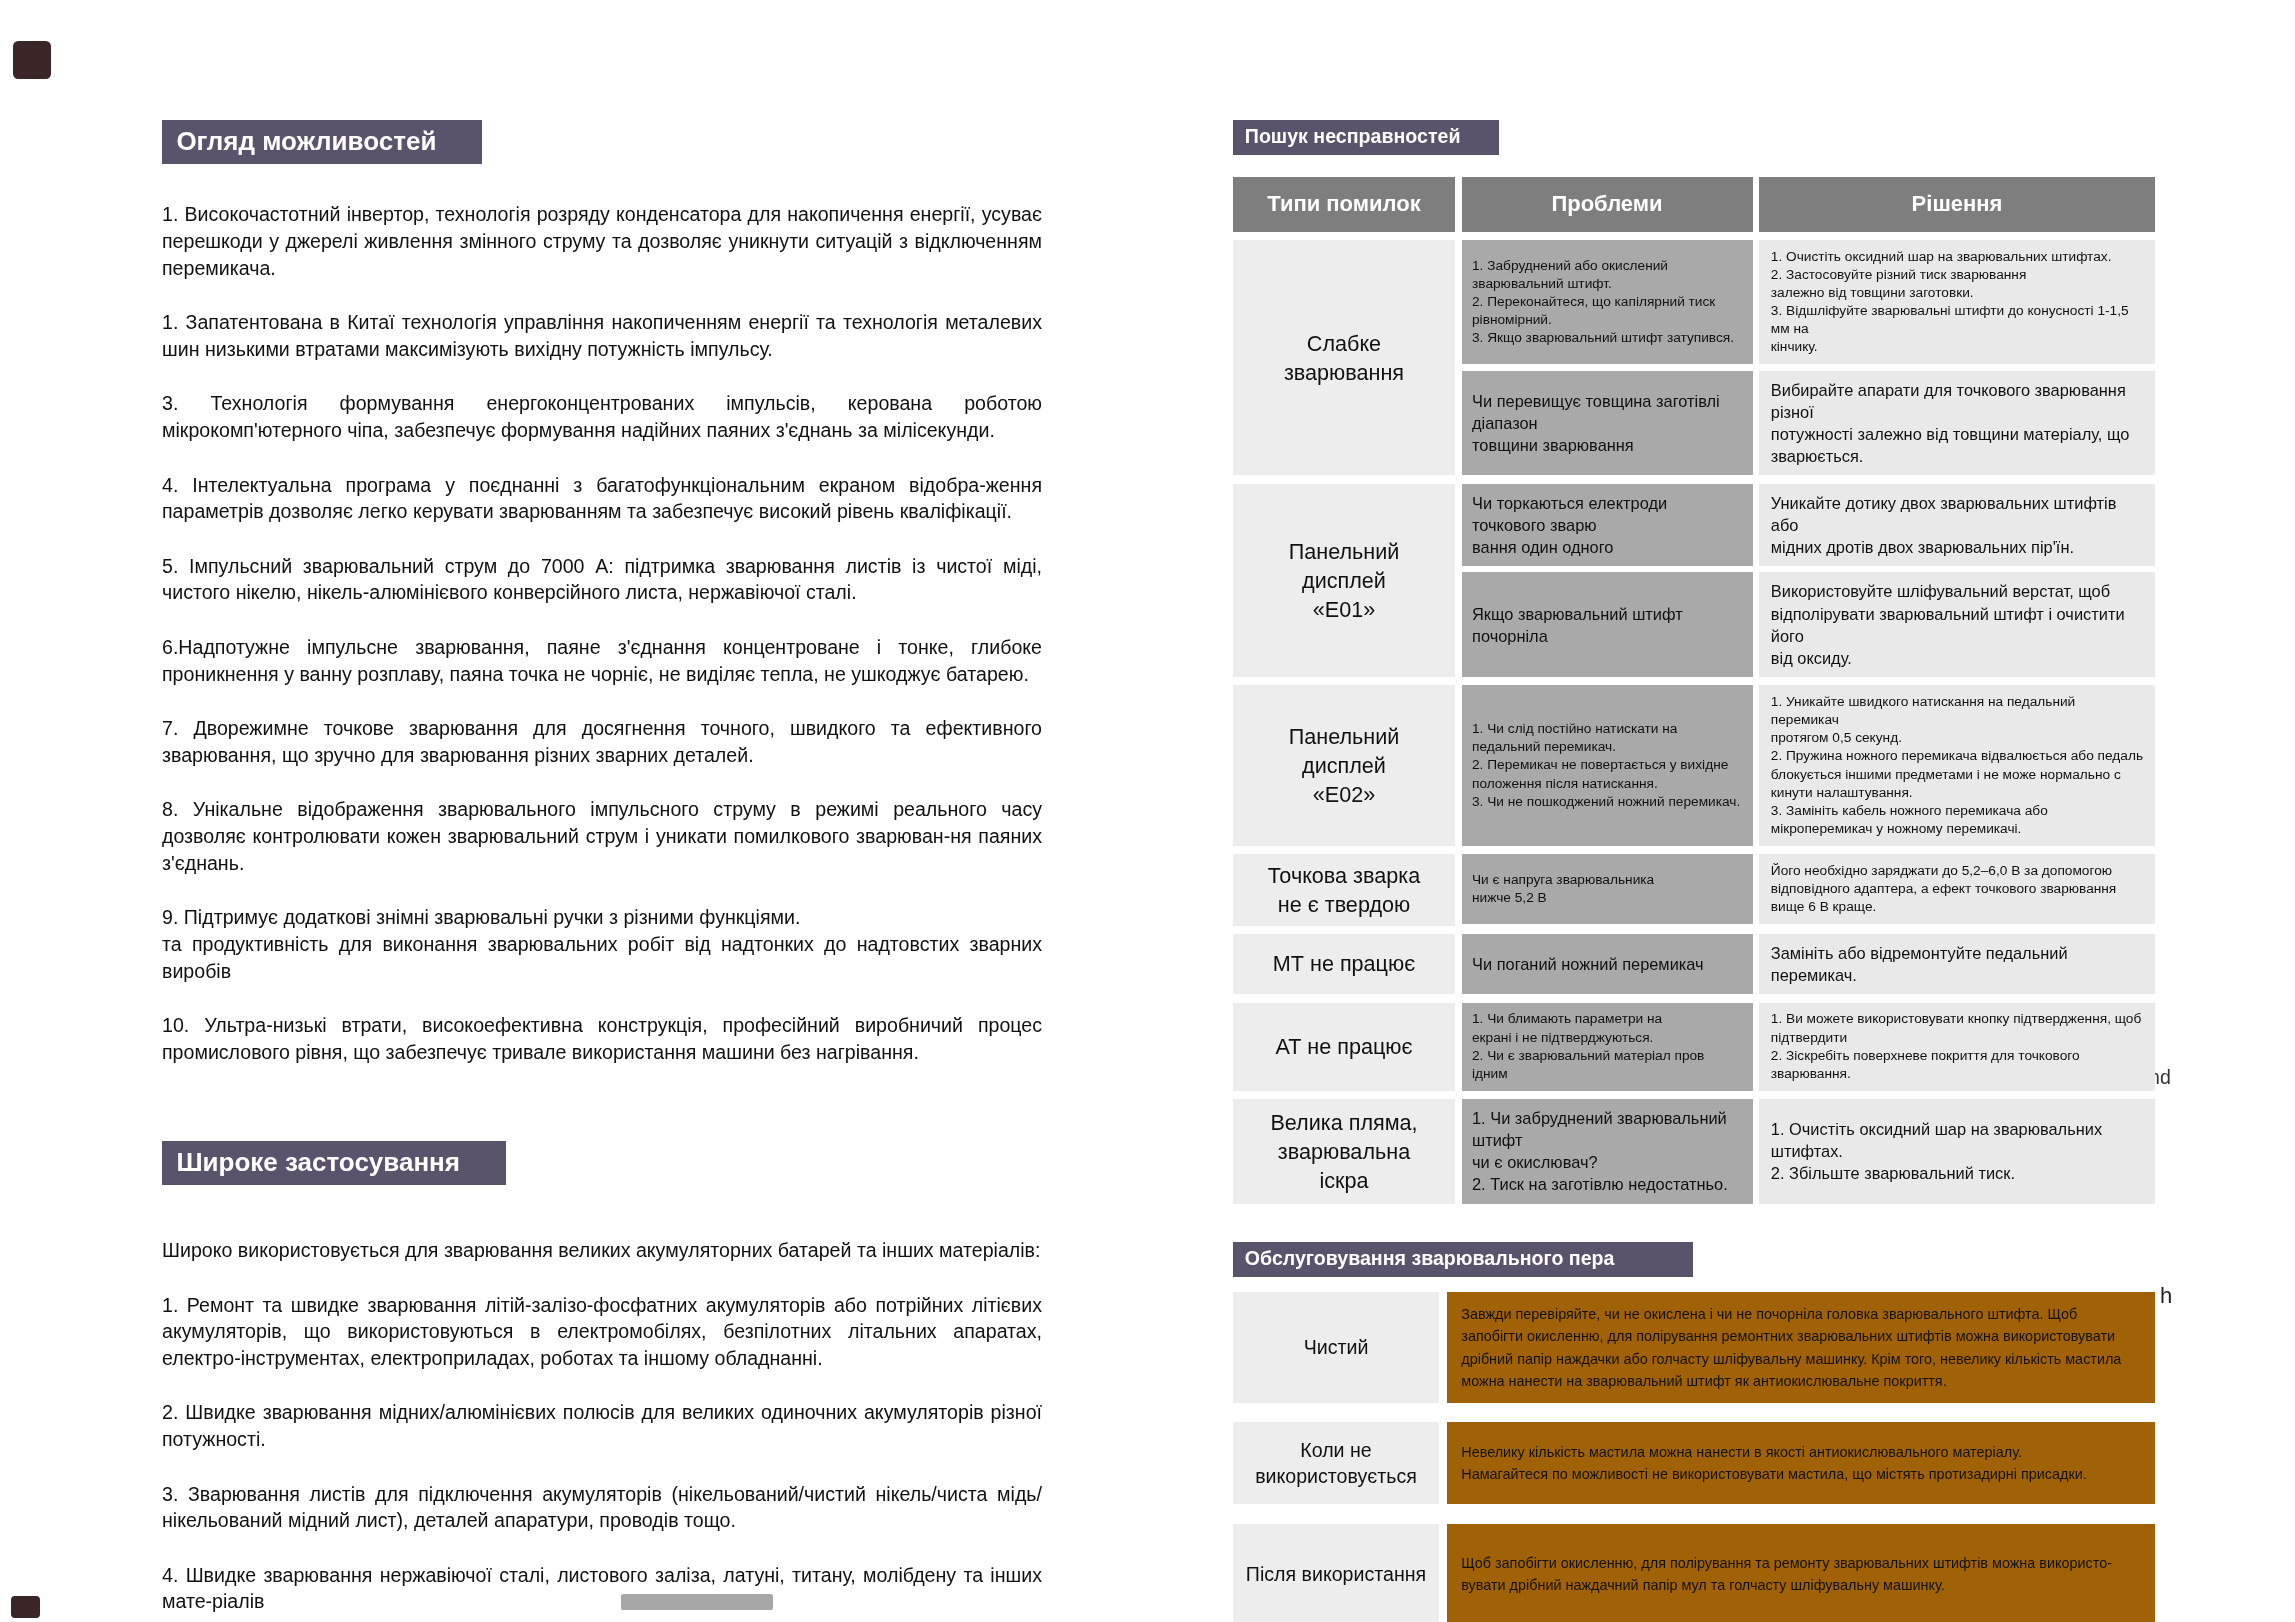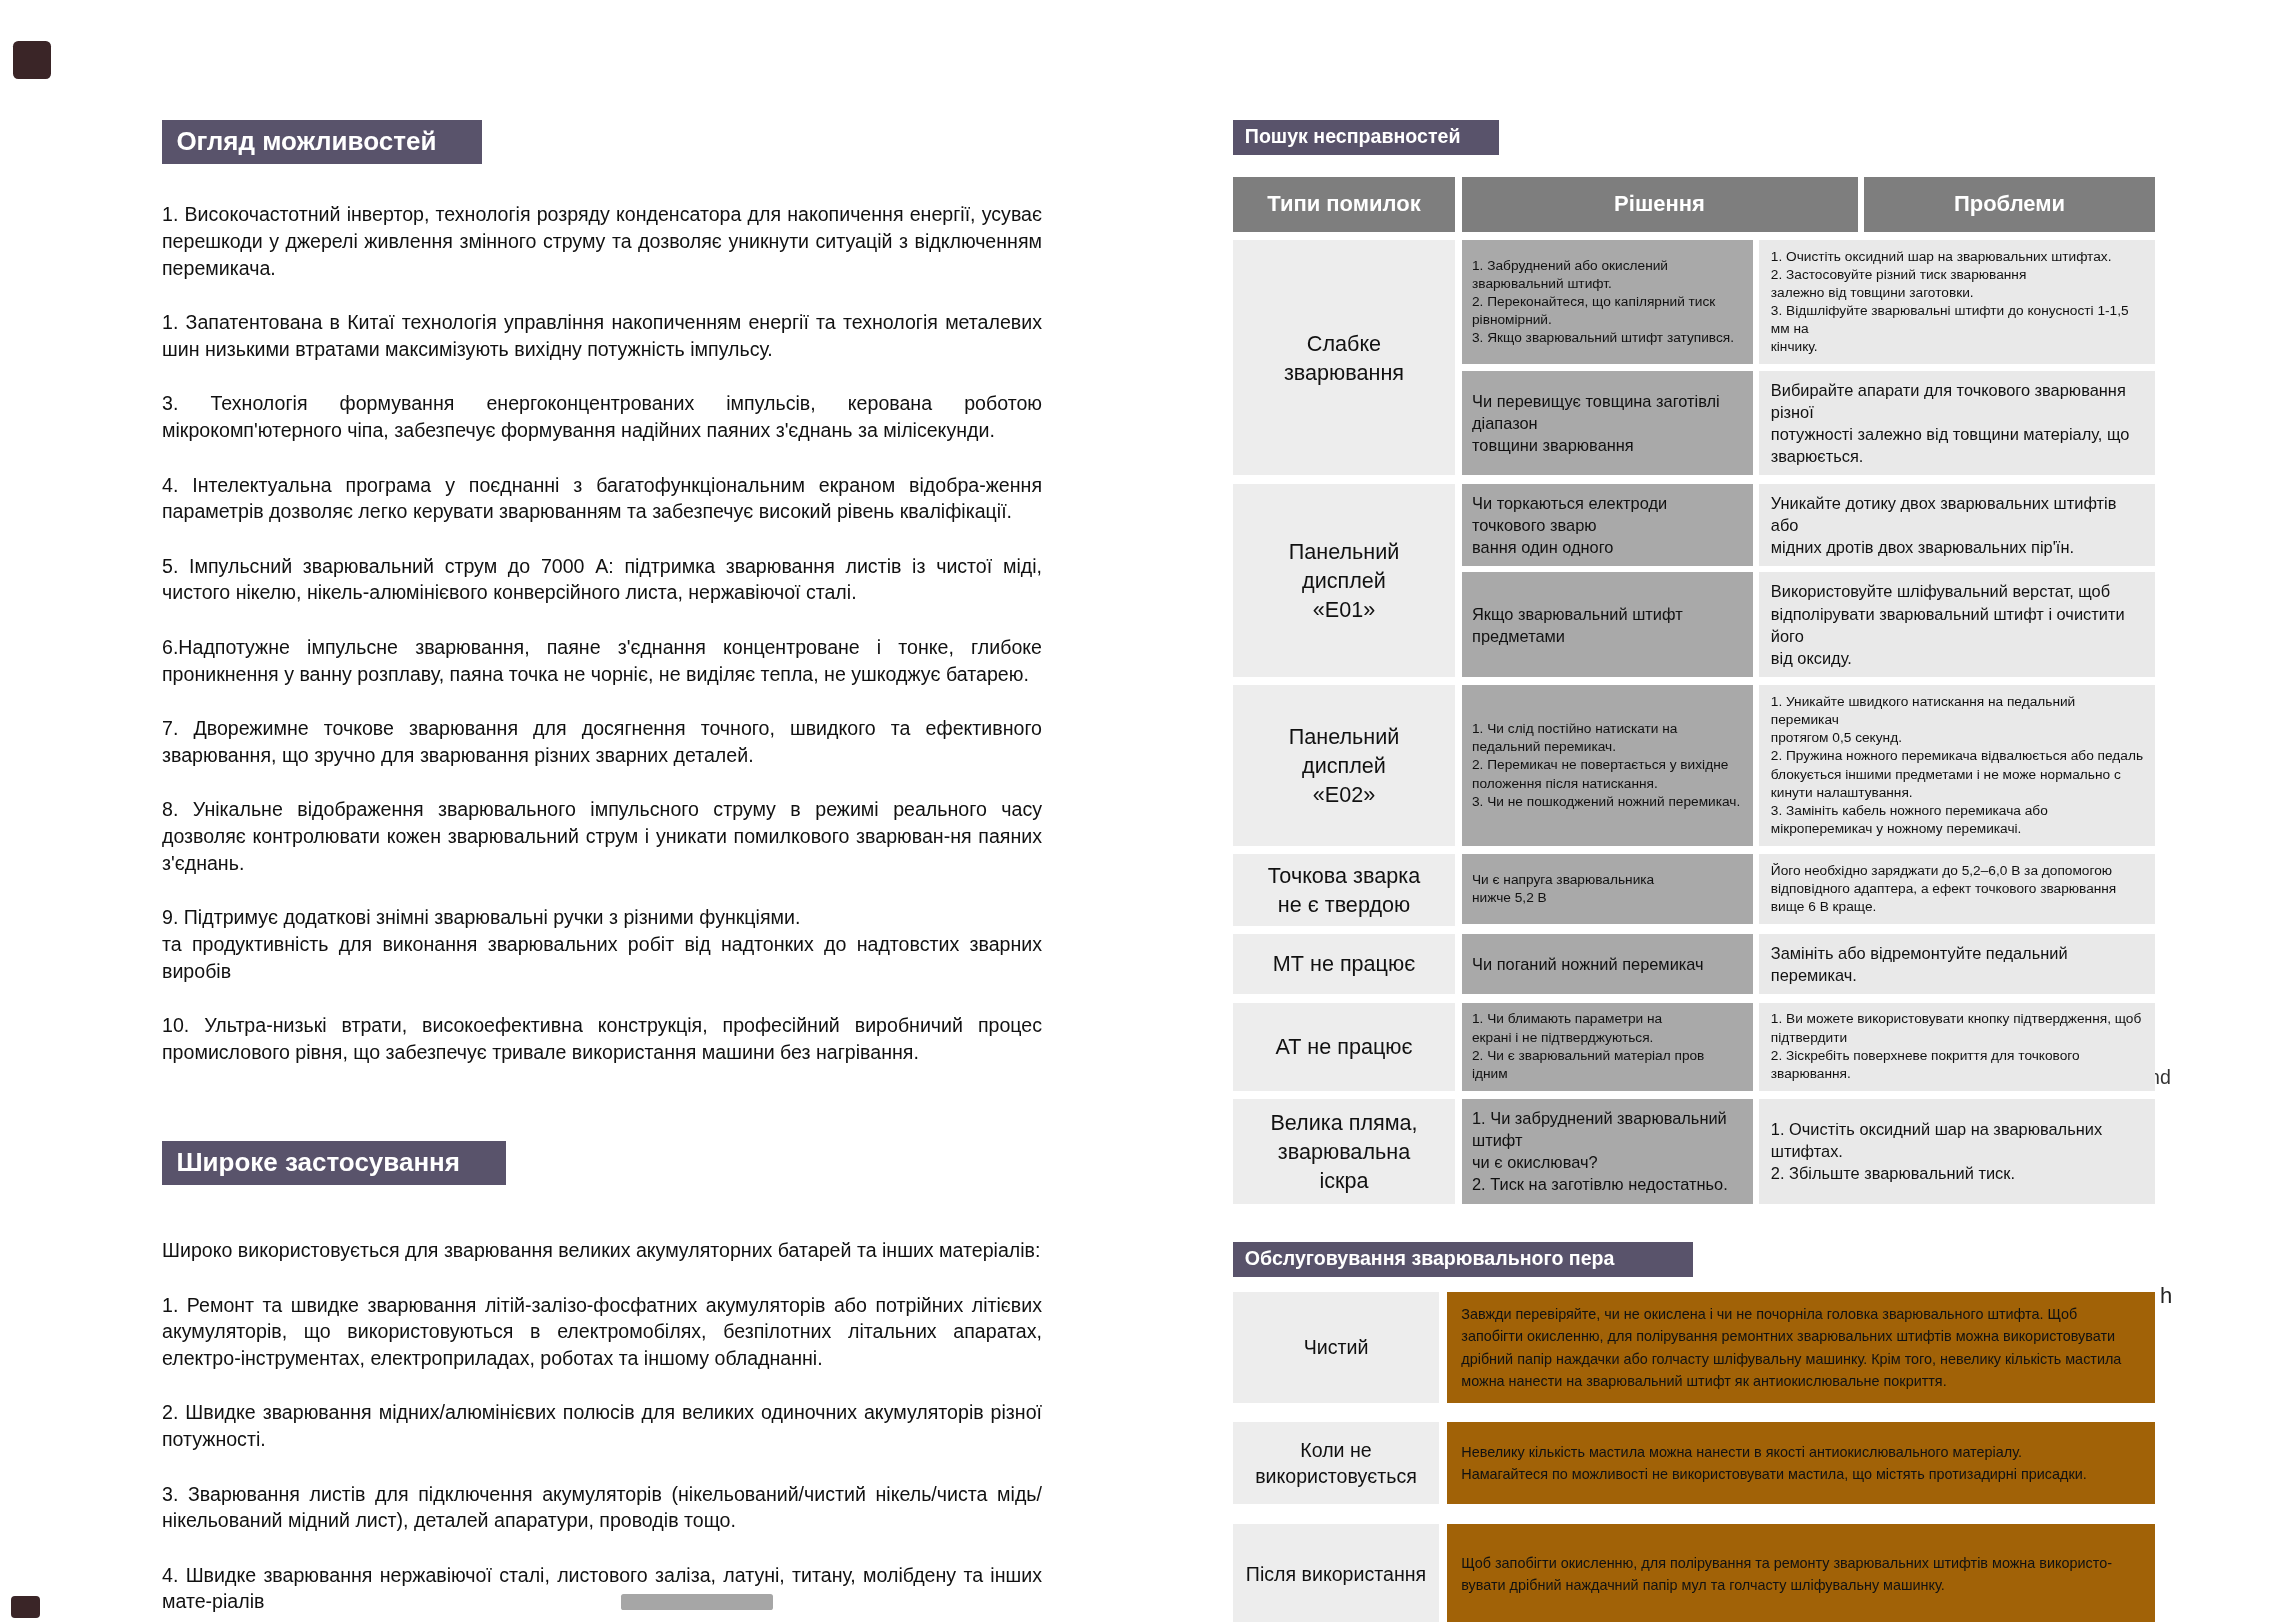--- a/index.html
+++ b/index.html
@@ -96,22 +96,22 @@
   </div>
 
   <div class="col-right">
 
     <div class="badge small">Пошук несправностей</div>
 
     <div class="ts-table">
 
       <div class="ts-row">
         <div class="cell head-cell ts-label-col">Типи помилок</div>
+        <div class="cell head-cell" style="width:291px;flex:0 0 291px;">Проблеми</div>
         <div class="cell head-cell" style="flex:1;">Рішення</div>
-        <div class="cell head-cell" style="width:291px;flex:0 0 291px;">Проблеми</div>
       </div>
 
       <div class="ts-row">
         <div class="cell type-cell ts-label-col">Слабке
 зварювання</div>
         <div class="cases">
           <div class="case" style="min-height:84px;">
             <div class="cell problem-cell t-sm">1. Забруднений або окислений
 зварювальний штифт.
 2. Переконайтеся, що капілярний тиск
@@ -138,21 +138,21 @@
 дисплей
 «Е01»</div>
         <div class="cases">
           <div class="case" style="min-height:51px;align-items:center;">
             <div class="cell problem-cell t-md">Чи торкаються електроди точкового зварю
 вання один одного</div>
             <div class="cell solution-cell t-md">Уникайте дотику двох зварювальних штифтів або
 мідних дротів двох зварювальних пір'їн.</div>
           </div>
           <div class="case" style="min-height:67px;">
-            <div class="cell problem-cell t-md">Якщо зварювальний штифт предметами</div>
+            <div class="cell problem-cell t-md">Якщо зварювальний штифт почорніла</div>
             <div class="cell solution-cell t-md">Використовуйте шліфувальний верстат, щоб
 відполірувати зварювальний штифт і очистити його
 від оксиду.</div>
           </div>
         </div>
       </div>
 
       <div class="ts-row">
         <div class="cell type-cell ts-label-col">Панельний
 дисплей

